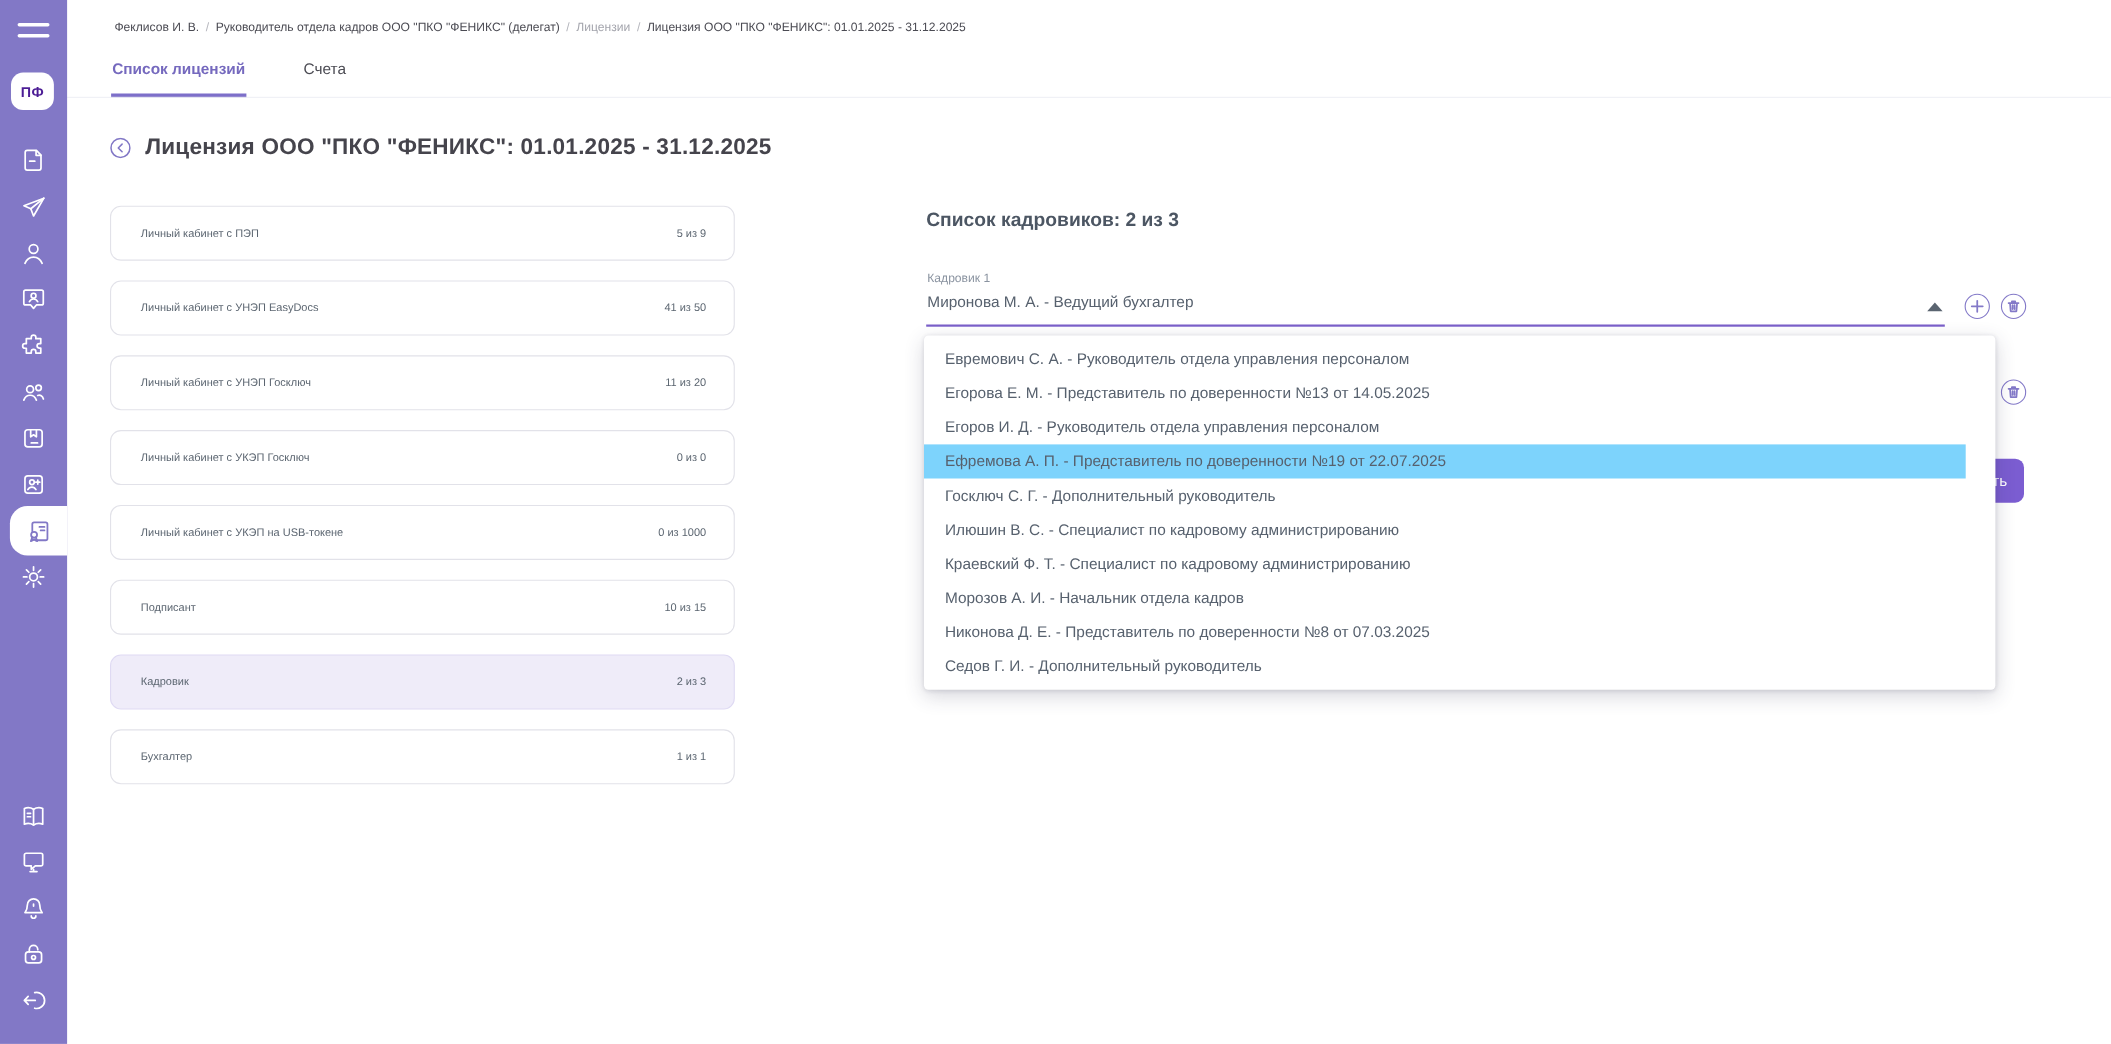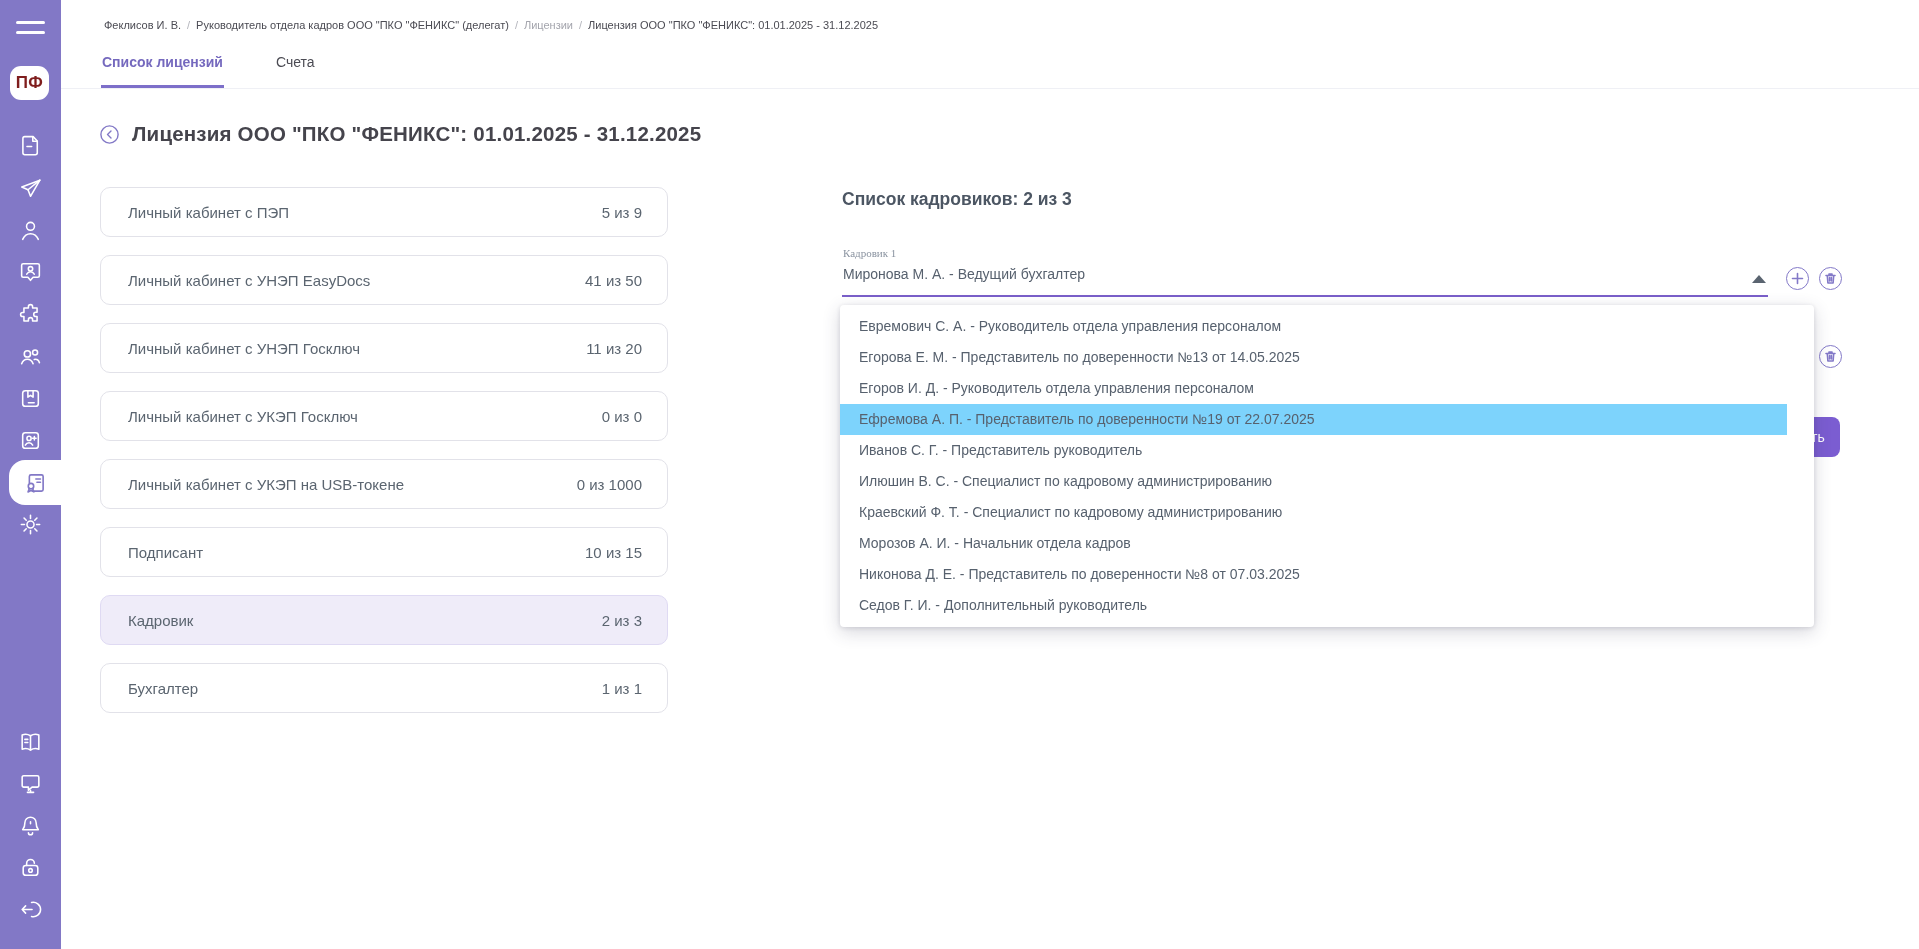--- a/index.html
+++ b/index.html
@@ -16,21 +16,21 @@
     position:absolute; left:0; top:0; width:61px; height:949px;
     background:#8278C6; z-index:20;
   }
   .hamburger { position:absolute; left:16px; top:21px; width:29px; height:13px; cursor:pointer; }
   .hamburger span { position:absolute; left:0; width:29px; height:2.6px; background:#fff; border-radius:2px; }
   .hamburger span:first-child { top:0; }
   .hamburger span:last-child { bottom:0; }
   .logo {
     position:absolute; left:10px; top:66px; width:39px; height:34px;
     background:#fff; border-radius:11px; display:flex; align-items:center; justify-content:center;
-    color:#7f1d1d; font-weight:bold; font-size:17px; letter-spacing:.3px;text-align:right;
+    color:#4c1d95; font-weight:bold; font-size:13px; letter-spacing:.3px;text-align:right;
   }
   .nav-ic { position:absolute; left:18px; width:25px; height:25px; display:flex; align-items:center; justify-content:center; cursor:pointer; }
   .nav-ic svg { width:25px; height:25px; stroke:#fff; fill:none; stroke-width:1.5; stroke-linecap:round; stroke-linejoin:round; }
   .active-pill {
     position:absolute; left:9px; top:460px; width:52px; height:45px;
     background:#fff; border-radius:16px 0 0 16px; z-index:1;
     display:flex; align-items:center; justify-content:center; cursor:pointer;
   }
   .active-pill svg { width:26px; height:26px; stroke:#8278C6; fill:none; stroke-width:1.5; stroke-linecap:round; stroke-linejoin:round; }
 
@@ -57,25 +57,25 @@
 
   
   .cards { position:absolute; left:100px; top:187px; width:568px; }
   .card {
     width:568px; height:50px; margin-bottom:18px;
     border:1px solid #E2E2E9; border-radius:10px; background:#fff;
     display:flex; align-items:center; justify-content:space-between;
     padding:0 25px 0 27px; cursor:pointer;
   }
   .card.selected { background:#EFECF9; border-color:#DFDAF3; }
-  .card-label, .card-count { font-size:15px; color:#5B6570; }
+  .card-label, .card-count { font-size:10px; color:#5B6570; }
 
   
   .panel-header { position:absolute; left:842px; top:189px; font-size:17.5px; font-weight:bold; color:#4C5663;text-align:right; }
-  .field-label { position:absolute; left:843px; top:247px; font-size:11px; color:#8A93A0;font-family:Liberation Serif, serif; }
+  .field-label { position:absolute; left:843px; top:247px; font-size:11px; color:#8A93A0; }
   .field-value { position:absolute; left:843px; top:266px; width:880px; font-size:14px; color:#57616E; white-space:nowrap; overflow:hidden; }
   .field-underline { position:absolute; left:842px; top:295px; width:926px; height:2px; background:#7A5FC9; }
   .caret-up {
     position:absolute; left:1752px; top:275px; width:0; height:0; cursor:pointer;
     border-left:7px solid transparent; border-right:7px solid transparent; border-bottom:8px solid #5A6470;
   }
   .circle-btn {
     position:absolute; width:23px; height:23px; border:1.4px solid #8379C8; border-radius:50%;
     display:flex; align-items:center; justify-content:center; cursor:pointer; background:#fff0;
   }
@@ -315,21 +315,21 @@
   </div>
 
   <button class="save-btn">Сохранить</button>
 
   <div class="dropdown">
 
   <div class="option">Евремович С. А. - Руководитель отдела управления персоналом</div>
       <div class="option">Егорова Е. М. - Представитель по доверенности №13 от 14.05.2025</div>
       <div class="option">Егоров И. Д. - Руководитель отдела управления персоналом</div>
       <div class="option highlighted">Ефремова А. П. - Представитель по доверенности №19 от 22.07.2025</div>
-      <div class="option">Иванов С. Г. - Представитель руководитель</div>
+      <div class="option">Госключ С. Г. - Дополнительный руководитель</div>
       <div class="option">Илюшин В. С. - Специалист по кадровому администрированию</div>
       <div class="option">Краевский Ф. Т. - Специалист по кадровому администрированию</div>
       <div class="option">Морозов А. И. - Начальник отдела кадров</div>
       <div class="option">Никонова Д. Е. - Представитель по доверенности №8 от 07.03.2025</div>
       <div class="option">Седов Г. И. - Дополнительный руководитель</div>
     </div>
 
 </div>
 
 </body></html>

